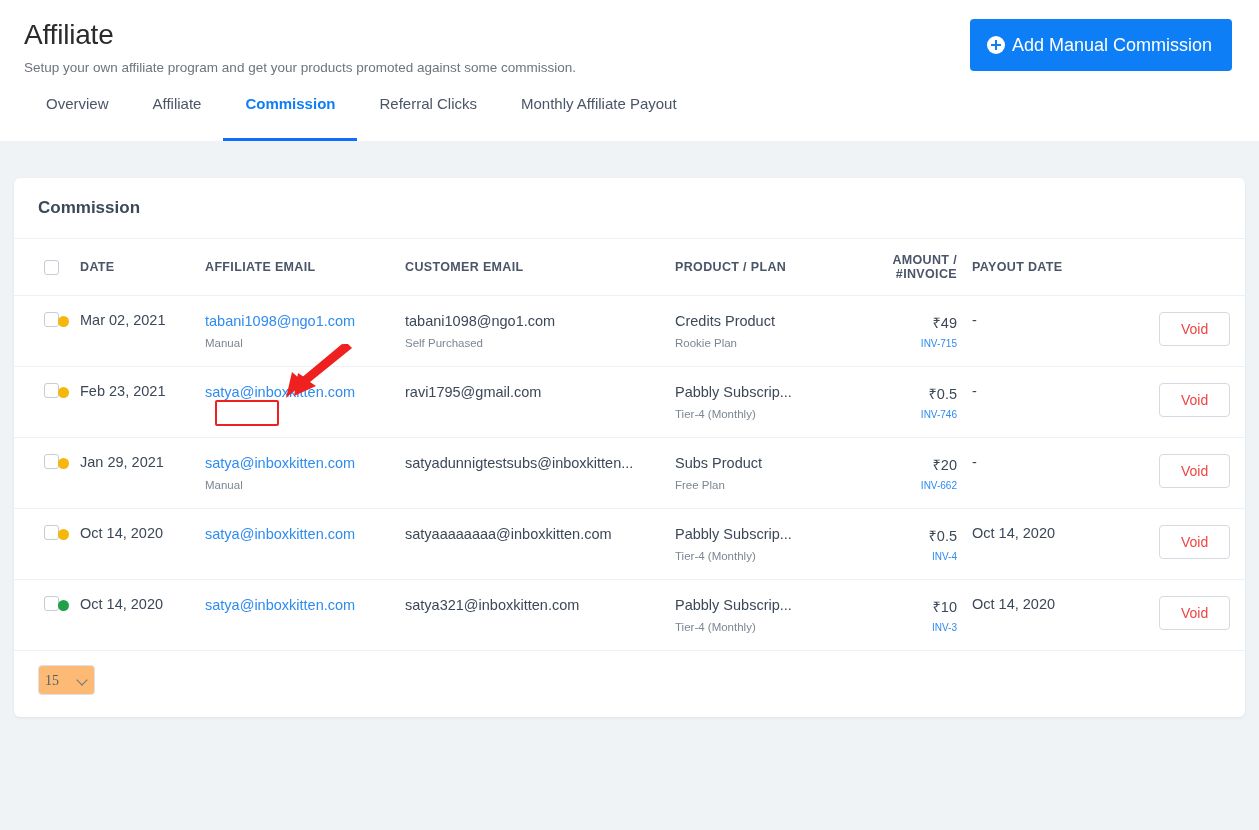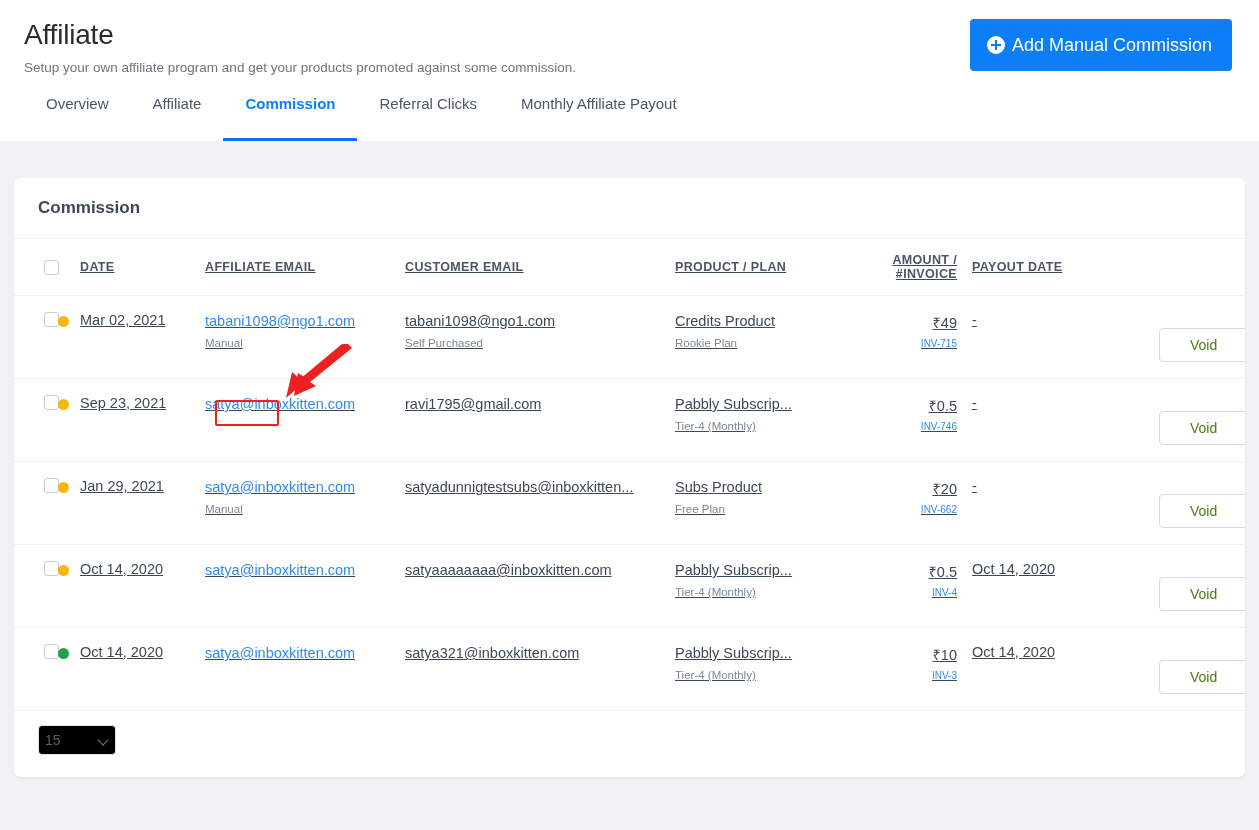--- a/index.html
+++ b/index.html
@@ -110,21 +110,21 @@
   .icon-btn{
     width:33px;height:33px;
     border:1px solid #e3e7ec;border-radius:4px;background:#fff;
     display:flex;align-items:center;justify-content:center;
     cursor:pointer;padding:0;
   }
   .toolbar .spacer{flex:1;}
   .filter-btn{width:35px;height:35px;margin-right:9px;}
 
   
-  table{width:100%;border-collapse:collapse;table-layout:fixed;text-decoration:underline;}
+  table{width:100%;border-collapse:collapse;table-layout:fixed;}
   thead th{
     font-size:12.5px;
     font-weight:bold;
     letter-spacing:.35px;
     color:#4a5568;
     text-align:left;
     padding:14px 0 14px 0;
     border-bottom:1px solid #eef1f5;
     vertical-align:middle;
   }
@@ -154,33 +154,32 @@
     margin:0;cursor:pointer;display:block;
   }
   .dot{width:11px;height:11px;border-radius:50%;display:block;margin-top:4px;}
 
   .link{color:#2e8bf0;text-decoration:none;cursor:pointer;}
   .sub{font-size:11.5px;color:#7b8794;margin-top:6px;line-height:14px;}
   .amount{font-size:14.5px;color:#3c4858;}
   .inv{display:block;margin-top:6px;font-size:10px;color:#2e8bf0;cursor:pointer;}
   .void-btn{
     border:1px solid #d4dae1;background:#fff;border-radius:4px;
-    color:#4d7c0f;font-size:14px;padding:8px 30px;cursor:pointer;
+    color:#ef4444;font-size:14px;padding:8px 21px;cursor:pointer;
     font-family:"Liberation Sans", sans-serif;
-    margin-top:16px;
   }
   .cell-top{line-height:18px;}
 
   
   .card-foot{padding:14px 24px 22px 24px;}
   .page-size{
     -webkit-appearance:none;appearance:none;
-    width:78px;height:30px;border:1px solid #dde2e8;border-radius:4px;
-    background:#000000;color:#55606c;font-size:14px;padding:0 6px;
-    font-family:Liberation Sans, sans-serif;cursor:pointer;
+    width:57px;height:30px;border:1px solid #dde2e8;border-radius:4px;
+    background:#fdba74;color:#55606c;font-size:14px;padding:0 6px;
+    font-family:Liberation Serif, serif;cursor:pointer;
   }
   .select-wrap{position:relative;display:inline-block;}
   .select-wrap .chev{
     position:absolute;right:9px;top:11px;pointer-events:none;
     width:8px;height:8px;border-right:1.6px solid #6b7682;border-bottom:1.6px solid #6b7682;
     transform:rotate(45deg);
   }
 
   
   .anno-rect{
@@ -265,21 +264,21 @@
         </td>
       </tr>
 
       <tr>
         <td class="c-check">
             <input type="checkbox" style="">
           </td>
         <td class="c-dot">
             <span class="dot" style="background: rgb(245, 183, 10);"></span>
           </td>
-        <td class="c-date">Sep 23, 2021</td>
+        <td class="c-date">Feb 23, 2021</td>
         <td class="c-aff">
           <a class="link cell-top">satya@inboxkitten.com</a>
           <div class="sub"></div>
         </td>
         <td class="c-cust">
           <div class="cell-top">ravi1795@gmail.com</div>
           <div class="sub"></div>
         </td>
         <td class="c-prod">
           <div class="cell-top">Pabbly Subscrip...</div>

